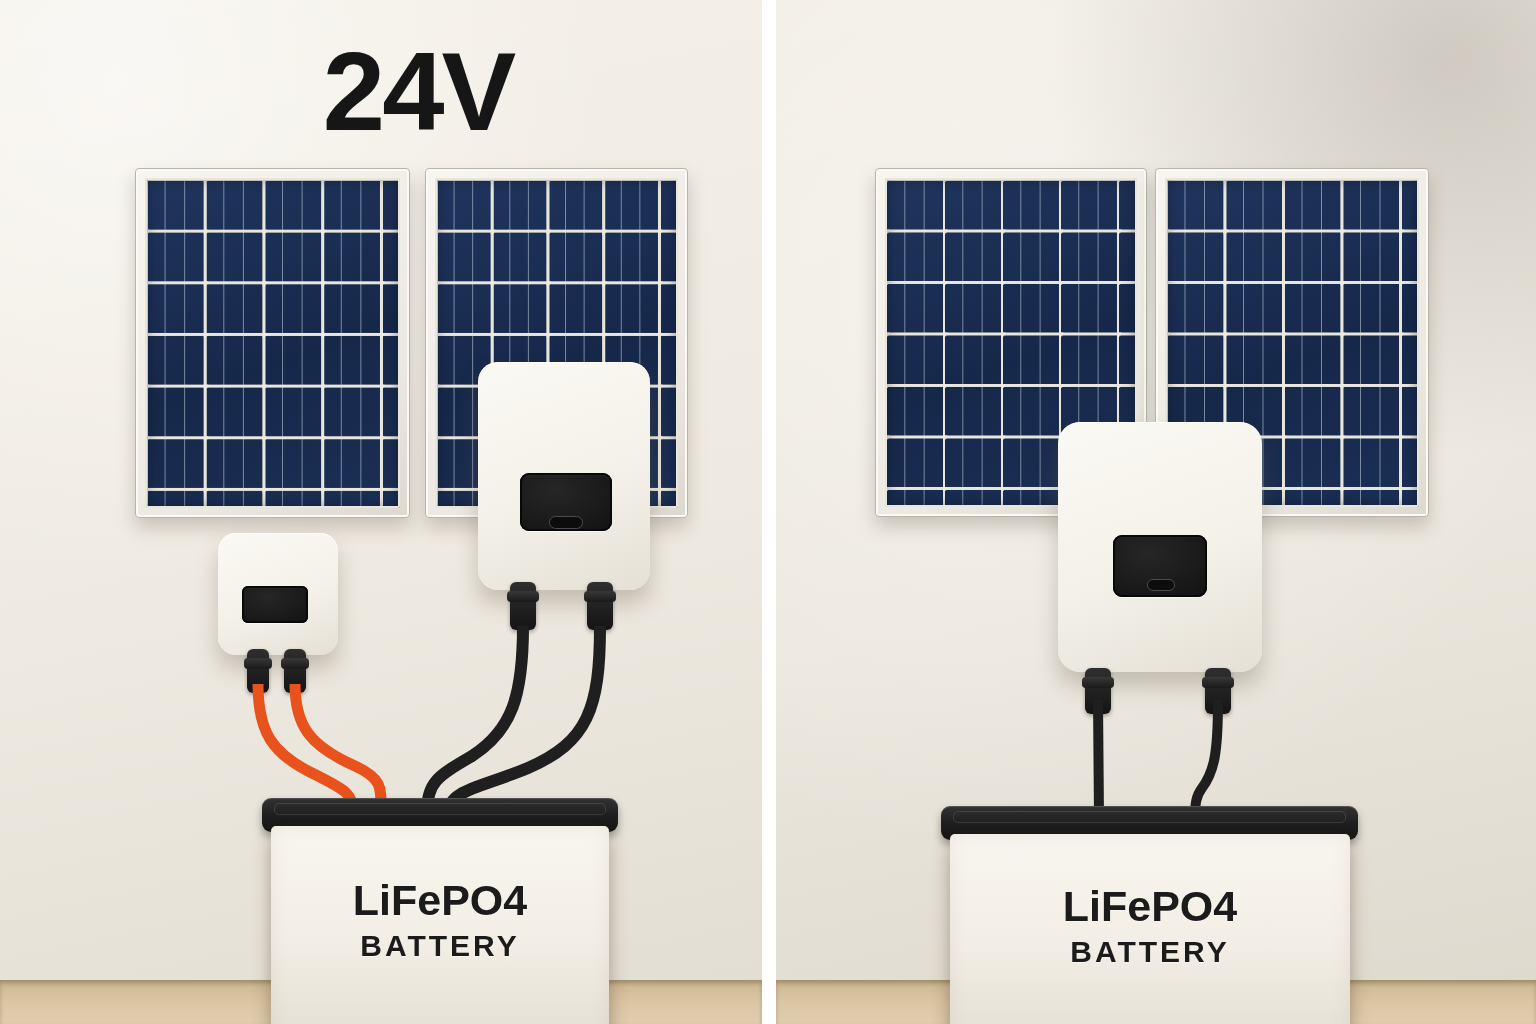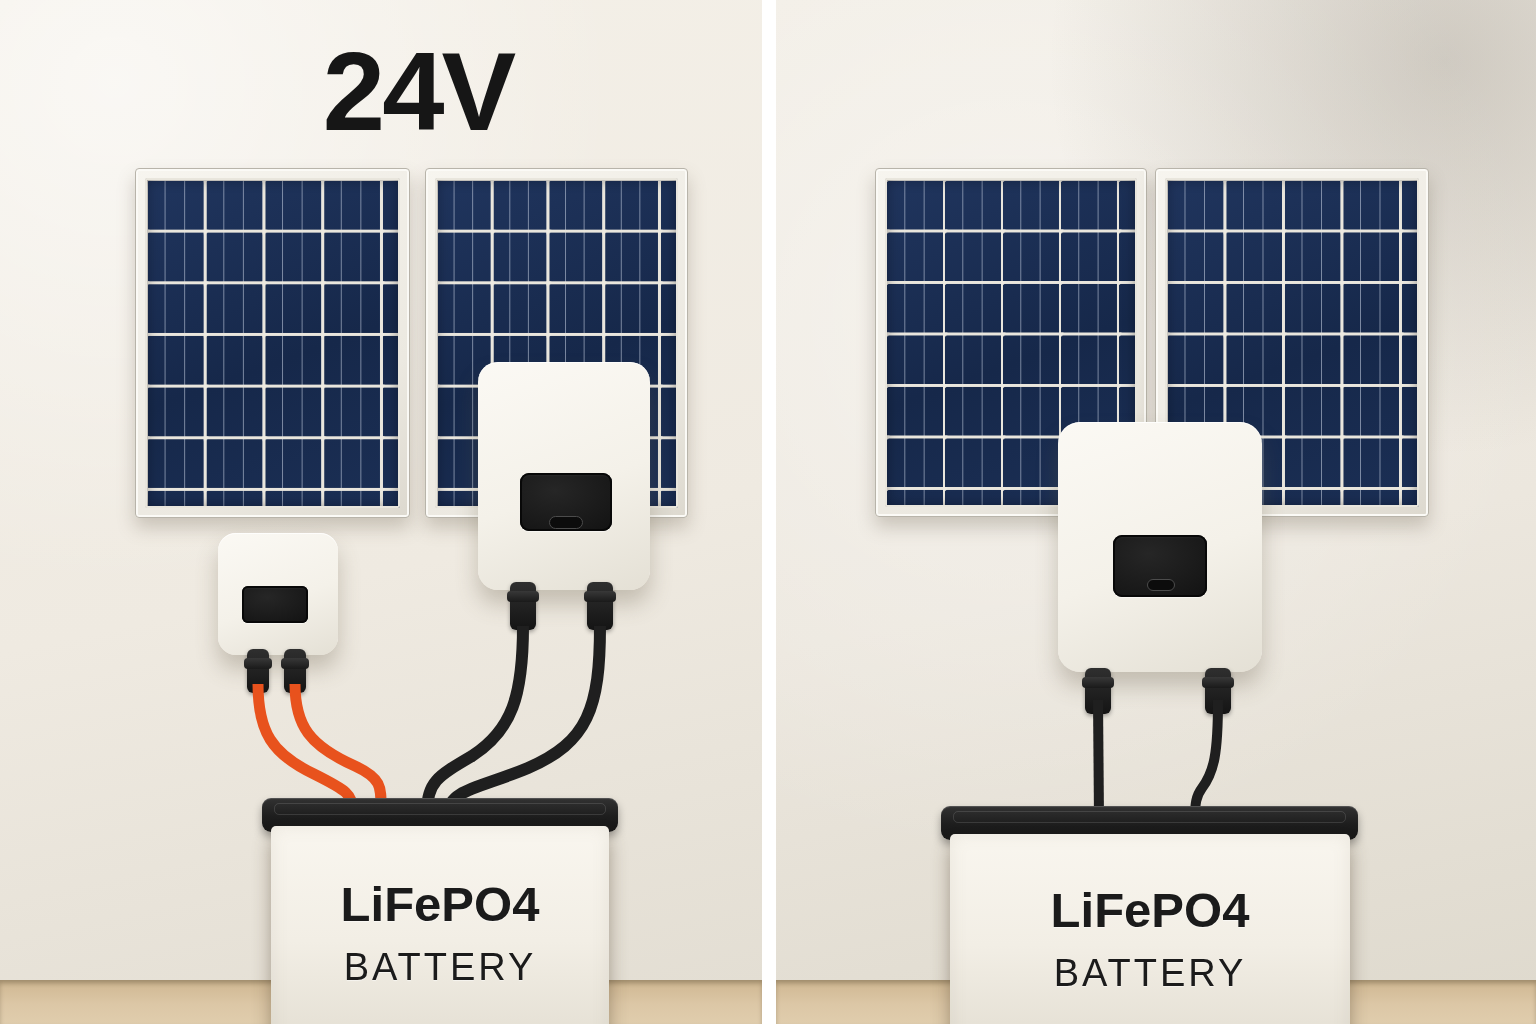--- a/index.html
+++ b/index.html
@@ -73,23 +73,23 @@
   
   .battery-lid{position:absolute; z-index:5; border-radius:9px;
     background:linear-gradient(180deg,#323232 0%, #1d1d1d 55%, #161616 100%);
     box-shadow:0 5px 9px rgba(0,0,0,0.35), inset 0 1px 1px rgba(255,255,255,0.18);}
   .battery-lid::after{content:""; position:absolute; left:12px; right:12px; top:5px; height:10px;
     border:1px solid rgba(255,255,255,0.12); border-radius:5px;}
   .battery-body{position:absolute; z-index:5; border-radius:5px 5px 16px 16px;
     background:linear-gradient(180deg,#f9f6ef 0%, #f2eee5 50%, #e2ddd1 100%);
     box-shadow:0 12px 18px rgba(80,64,44,0.45), inset 0 0 18px rgba(120,105,85,0.10);
     display:flex; flex-direction:column; align-items:center;}
-  .batt-line1{font-size:49px; font-weight:bold; color:#1b1b1b; letter-spacing:0;
+  .batt-line1{font-size:43px; font-weight:bold; color:#1b1b1b; letter-spacing:0;
     text-shadow:0 1px 1px rgba(255,255,255,0.55);}
-  .batt-line2{font-size:38px; font-weight:normal; color:#1b1b1b; letter-spacing:3px; margin-top:14px;
+  .batt-line2{font-size:30px; font-weight:bold; color:#1b1b1b; letter-spacing:3px; margin-top:4px;
     text-shadow:0 1px 1px rgba(255,255,255,0.55);}
 </style>
 </head>
 <body>
 
 <div id="canvas">
 
   <div class="half half-left">
     <div class="floor"></div>
   </div>

